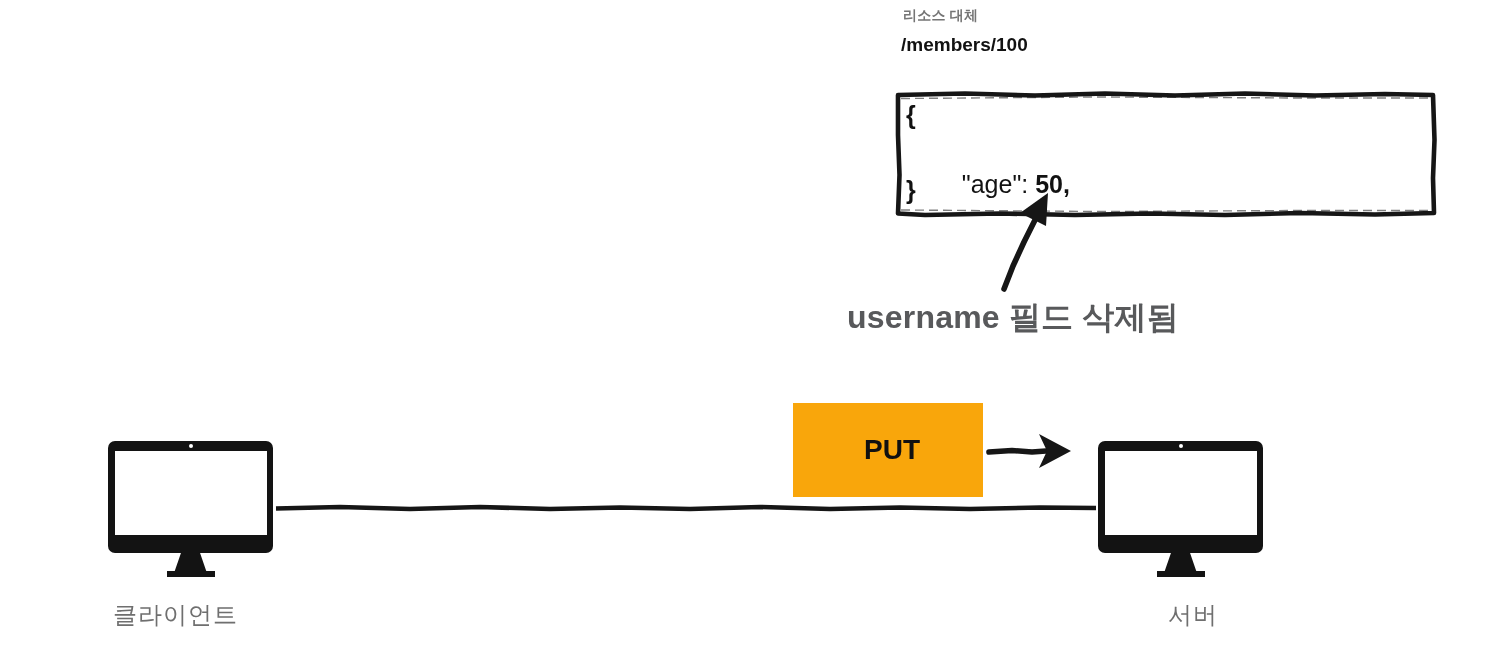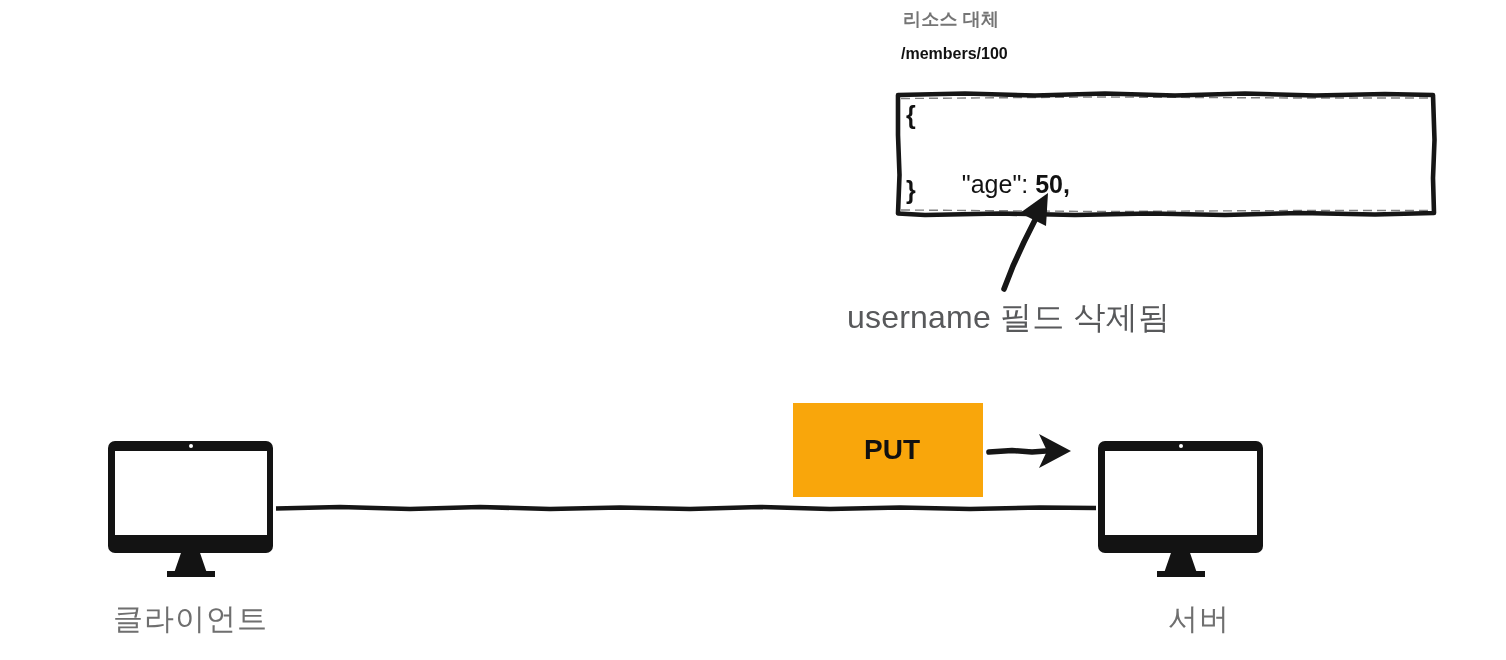--- a/index.html
+++ b/index.html
@@ -3,51 +3,51 @@
 <meta charset="utf-8">
 <style>
   * { margin:0; padding:0; box-sizing:border-box; }
   html,body { width:1506px; height:660px; background:#ffffff; overflow:hidden;
               font-family:"Liberation Sans", sans-serif; }
   .stage { position:relative; width:1506px; height:660px; background:#fff; }
 
   .abs { position:absolute; }
 
   
-  .anno-title { left:903px; top:7px; font-size:18px; font-weight:600; color:#757575; letter-spacing:0.2px; }
-  .anno-path  { left:901px; top:45px; font-size:16px; font-weight:700; color:#121212; }
+  .anno-title { left:903px; top:7px; font-size:14px; font-weight:600; color:#757575; letter-spacing:0.2px; }
+  .anno-path  { left:901px; top:34px; font-size:19px; font-weight:700; color:#121212; }
 
   
   .code-line { position:absolute; font-size:25px; color:#121212; white-space:pre; }
   .code-open  { left:906px; top:101px; font-weight:700; }
   .code-mid   { left:934px; top:141px; }
   .code-key   { font-weight:400; }
   .code-val   { font-weight:700;margin-top:8px; }
   .code-close { left:906px; top:176px; font-weight:700; }
 
   
-  .note { left:847px; top:296px; font-size:32px; font-weight:400; color:#58595B; letter-spacing:0.2px; }
+  .note { left:847px; top:296px; font-size:32px; font-weight:700; color:#58595B; letter-spacing:0.2px; }
 
   
   .put-box { left:793px; top:403px; width:190px; height:94px;
              display:flex; align-items:center; justify-content:center;
              font-size:28px; font-weight:700; color:#111; }
 
   
   .monitor { position:absolute; width:165px; height:112px; background:#131313; border-radius:7px; }
   .monitor .screen { position:absolute; left:7px; top:10px; right:6px; bottom:18px; background:#ffffff; }
   .monitor .camera { position:absolute; top:3px; left:50%; transform:translateX(-50%);
                      width:4px; height:4px; border-radius:50%; background:#ffffff; }
   .monitor .stand  { position:absolute; top:111px; left:50%; transform:translateX(-50%);
                      width:46px; height:20px; background:#131313;
                      clip-path:polygon(30% 0, 70% 0, 85% 100%, 15% 100%); }
   .monitor .base   { position:absolute; top:130px; left:50%; transform:translateX(-50%);
                      width:48px; height:6px; background:#131313; }
 
-  .node-label { font-size:30px; font-weight:400; color:#6F6F6F; letter-spacing:1px; }
+  .node-label { font-size:24px; font-weight:400; color:#6F6F6F; letter-spacing:1px; }
   .client-label { left:113px; top:599px; }
   .server-label { left:1168px; top:599px;text-align:right; }
 
   svg.art { position:absolute; left:0; top:0; }
 </style>
 </head>
 <body>
 
 <div class="stage">
 

